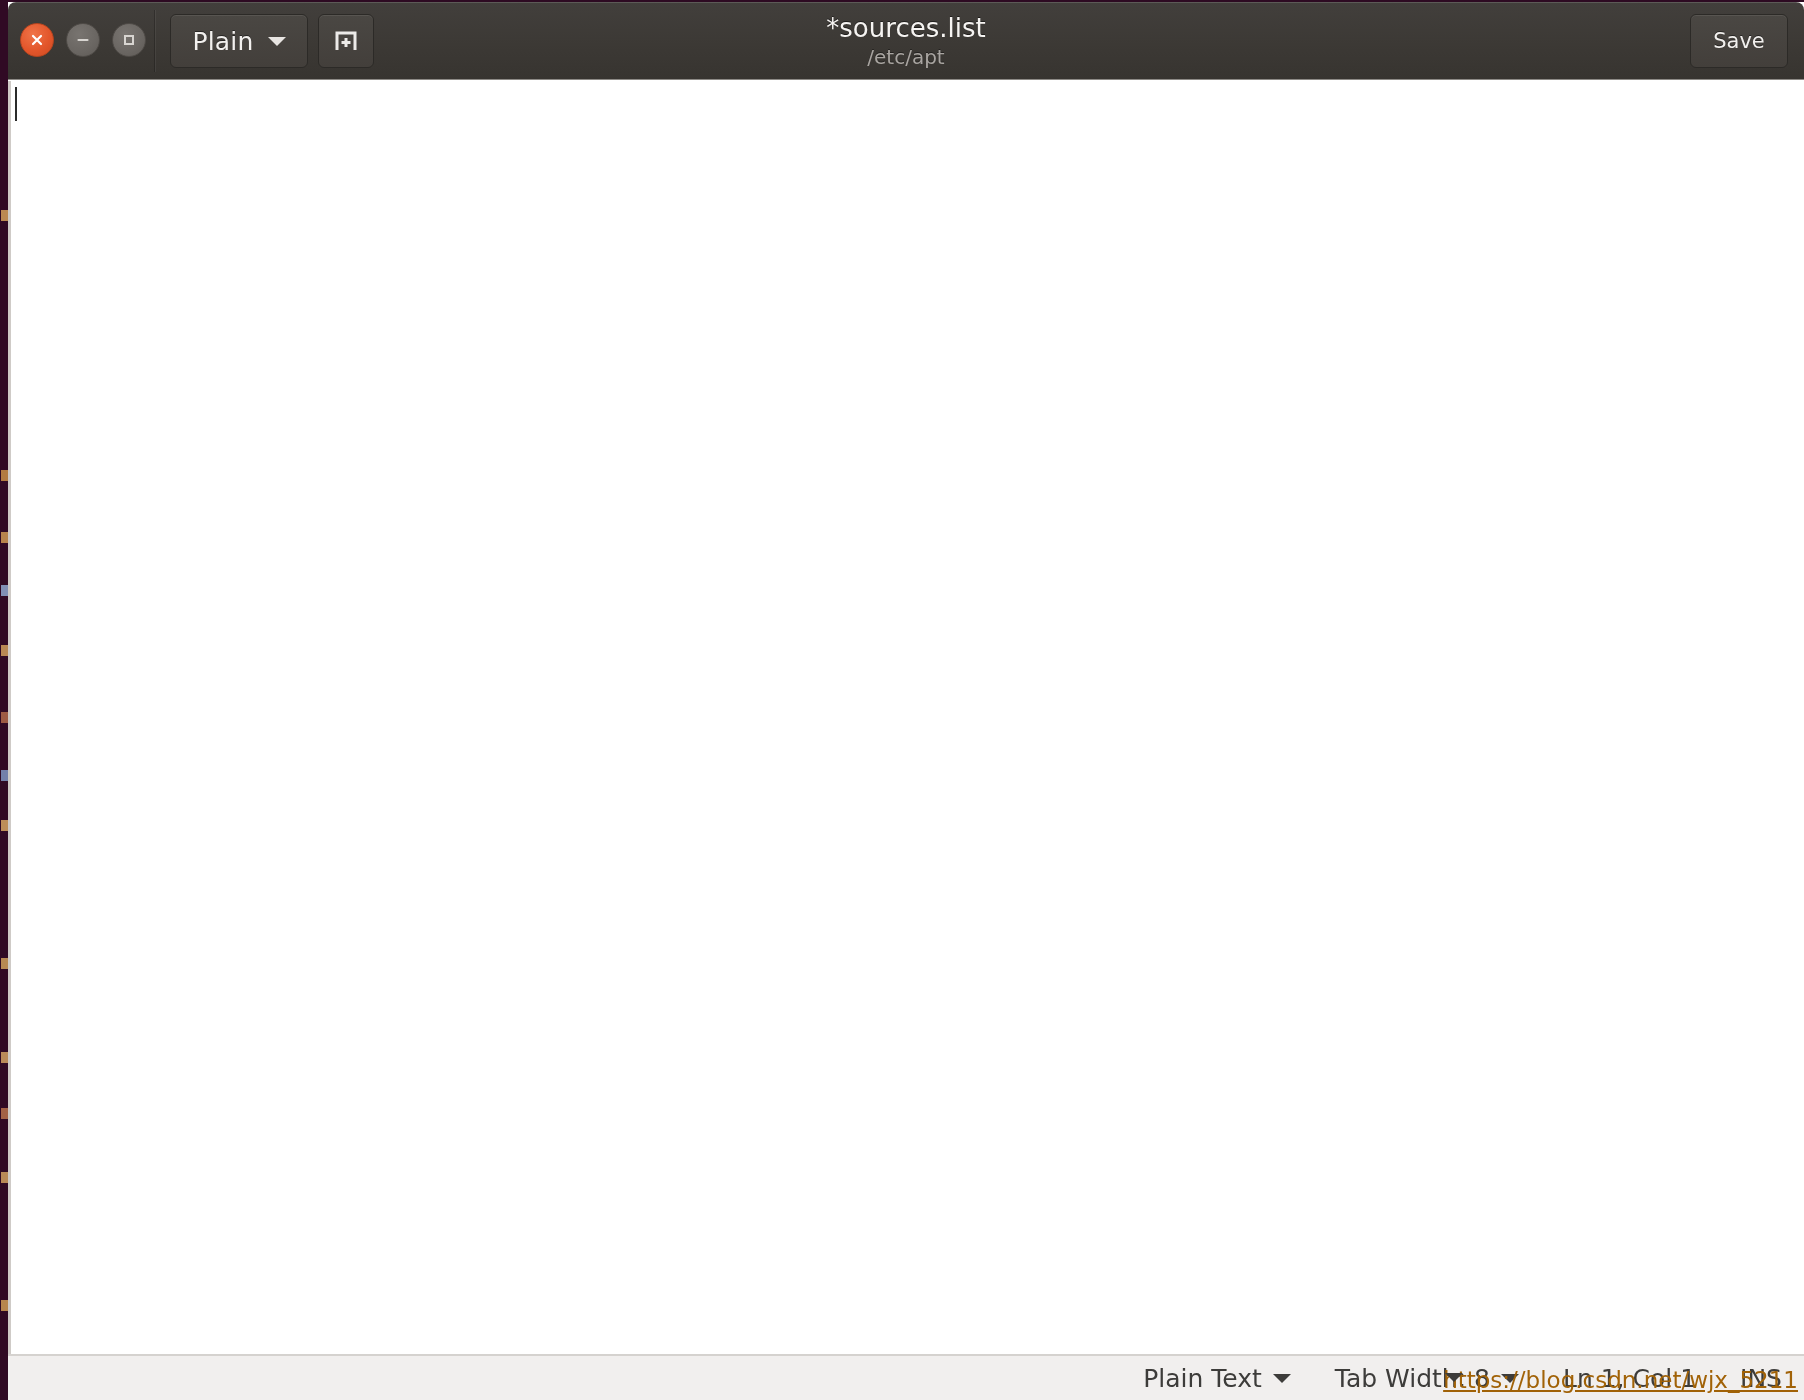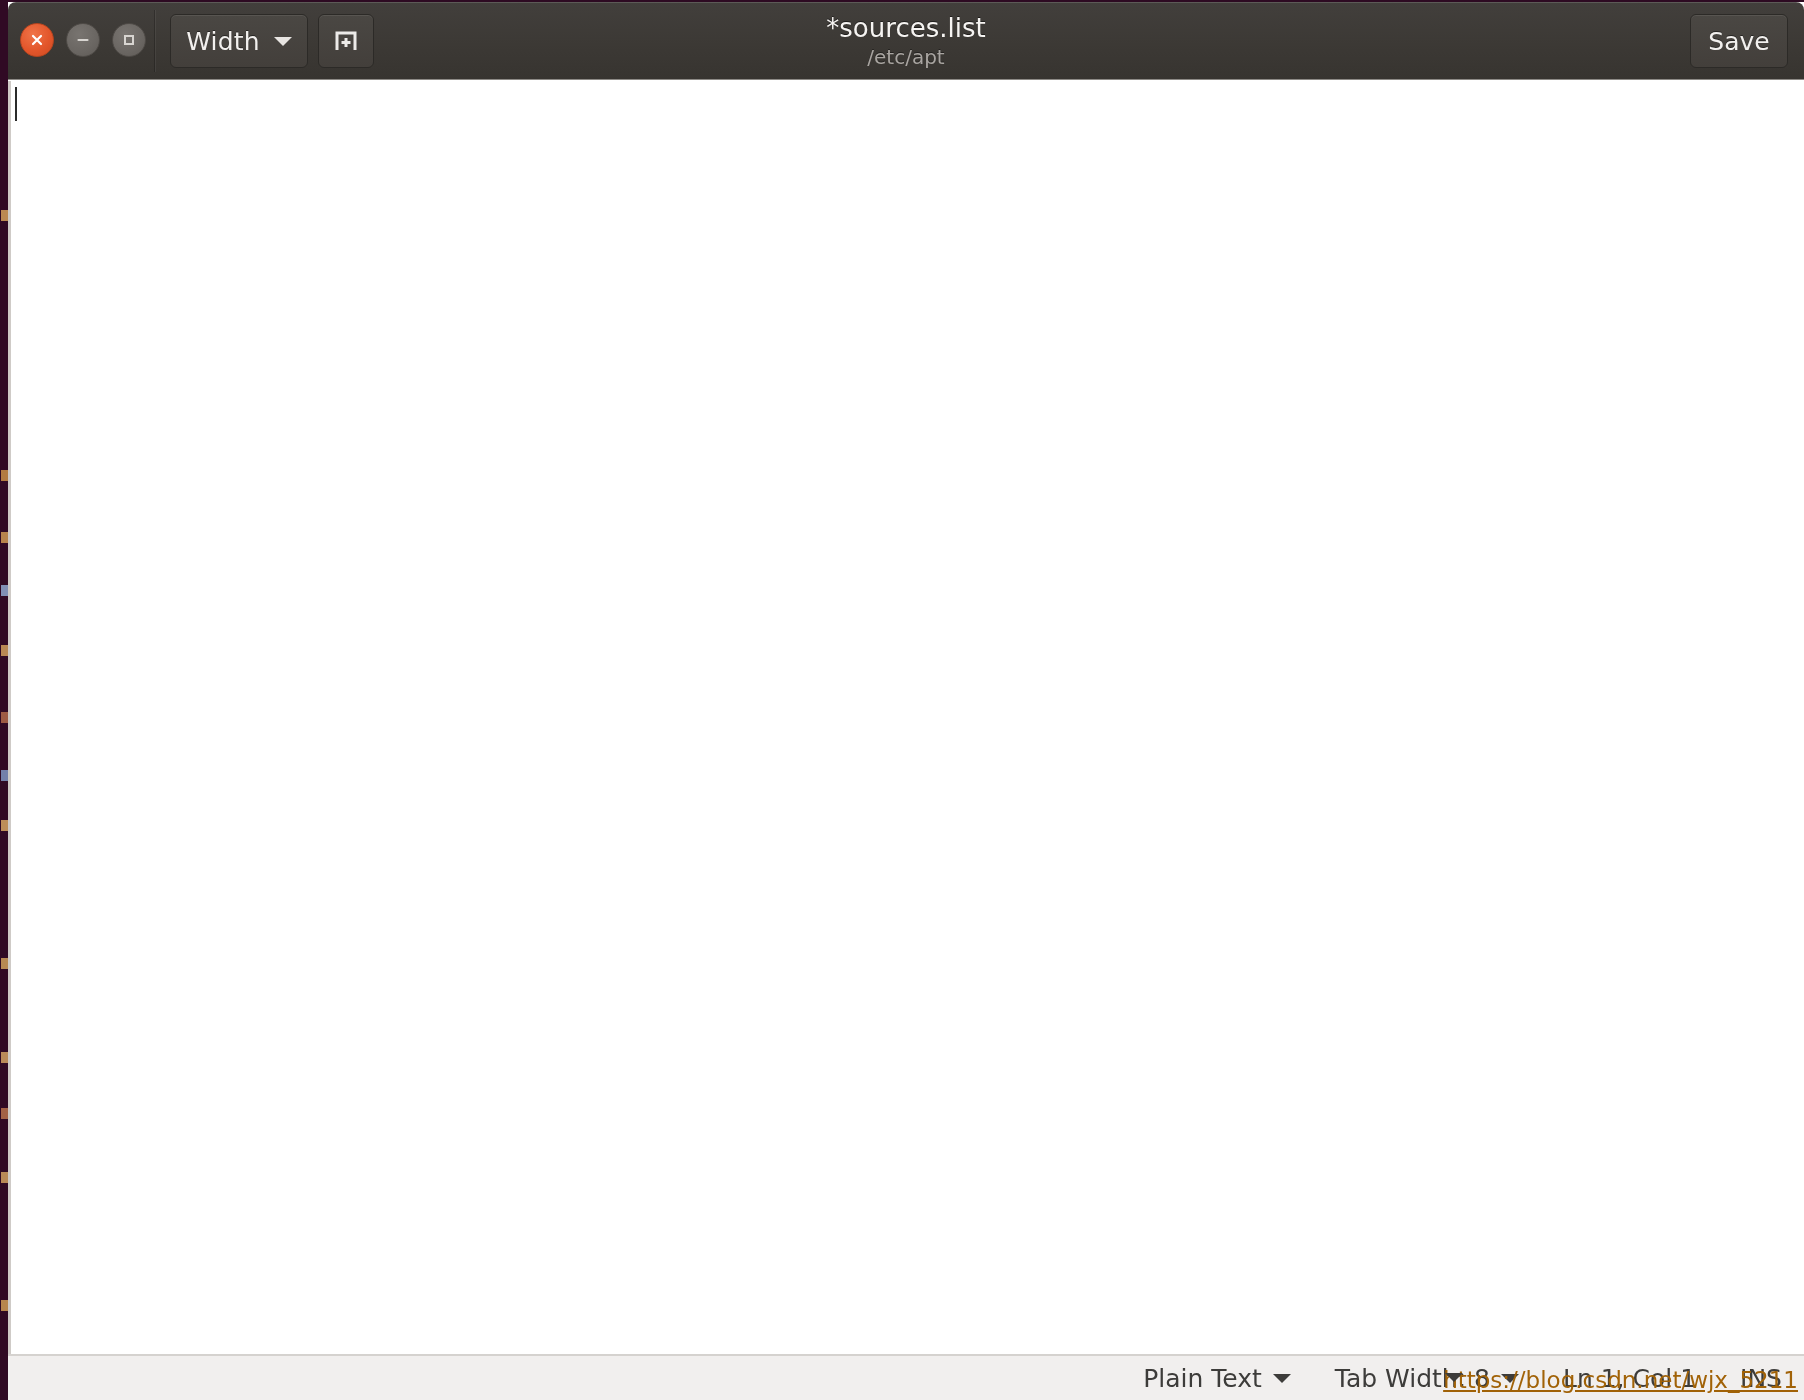--- a/index.html
+++ b/index.html
@@ -190,21 +190,21 @@
     border: 1px solid #2c2a27;
     box-shadow: inset 0 1px 0 rgba(255,255,255,0.08);
     display: flex;
     align-items: center;
     justify-content: center;
     box-sizing: border-box;
     cursor: pointer;
   }
   .save-btn .label {
     color: #f2f0ee;
-    font-size: 25px;
+    font-size: 21px;
     text-shadow: 0 -1px 0 rgba(0,0,0,0.45);
   }
 
   
   .editor {
     position: absolute;
     left: 0;
     top: 79px;
     width: 1796px;
     height: 1273px;
@@ -323,21 +323,21 @@
       <div class="wbtn wbtn-max">
         <svg width="16" height="16" viewBox="0 0 16 16">
           <rect x="4" y="4" width="8" height="8" stroke="#d8d5d1" stroke-width="2" fill="none"></rect>
         </svg>
       </div>
     </div>
 
     <div class="hdr-sep"></div>
 
     <div class="open-btn">
-      <span class="label">Width</span>
+      <span class="label">Plain</span>
       <span class="caret-down"></span>
     </div>
 
     <div class="newdoc-btn">
       <svg width="30" height="28" viewBox="0 0 30 28">
         <path d="M6 23 L6 6 L24 6 L24 23" stroke="#eceae8" stroke-width="3" fill="none" stroke-linejoin="miter"></path>
         <path d="M15 11 L15 20 M10.5 15.5 L19.5 15.5" stroke="#eceae8" stroke-width="3" stroke-linecap="butt"></path>
       </svg>
     </div>
 

